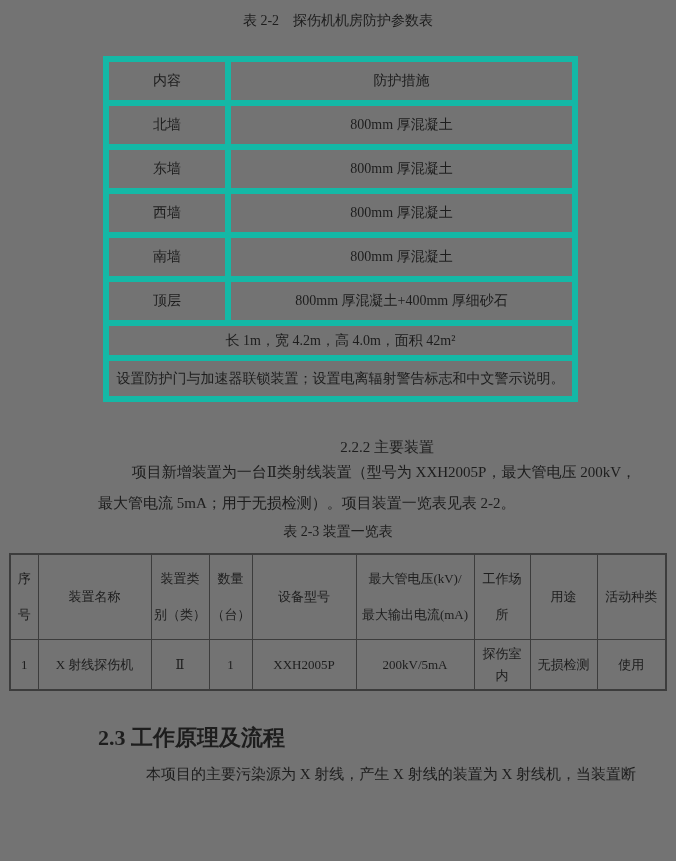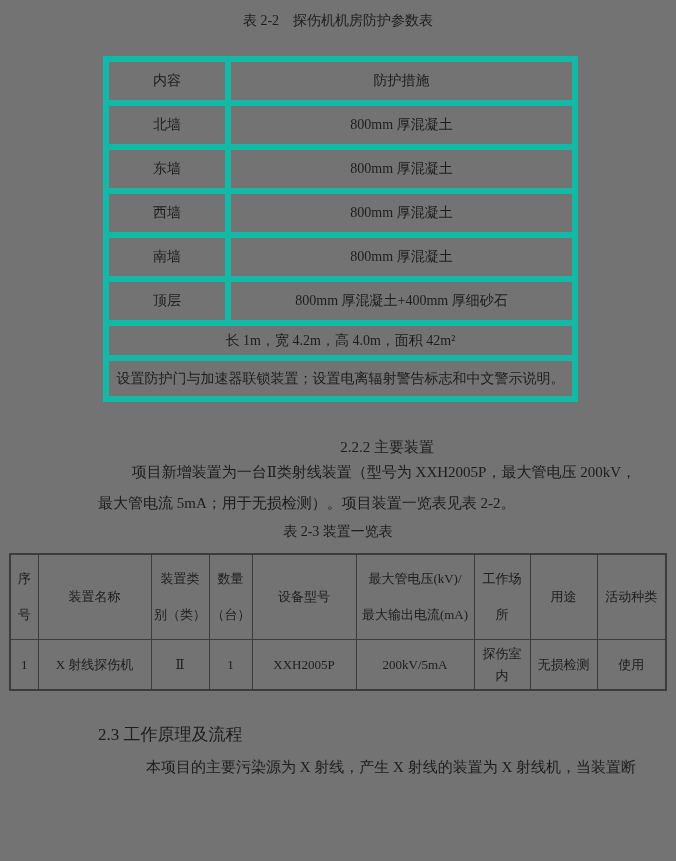--- a/index.html
+++ b/index.html
@@ -76,22 +76,22 @@
   table.t2 col.w5 { width: 118px; }
   table.t2 col.w6 { width: 56px; }
   table.t2 col.w7 { width: 67px; }
   table.t2 tr.hd td { height: 84px; }
   table.t2 tr.hd .cl { line-height: 36px; }
   table.t2 tr.dt td { height: 49px; }
   table.t2 tr.dt .cl { line-height: 22px; }
 
   .h23 {
     margin: 32px 0 3px 98px;
-    font-size: 17px;
-    font-weight: normal;
+    font-size: 22px;
+    font-weight: bold;
   }
   .para2 .line { line-height: 27px; }
   .para2 { margin-top: 8px; }
 </style>
 </head>
 <body>
 
 <div class="page">
 
   <div class="caption caption-t22">表 2-2　探伤机机房防护参数表</div>

